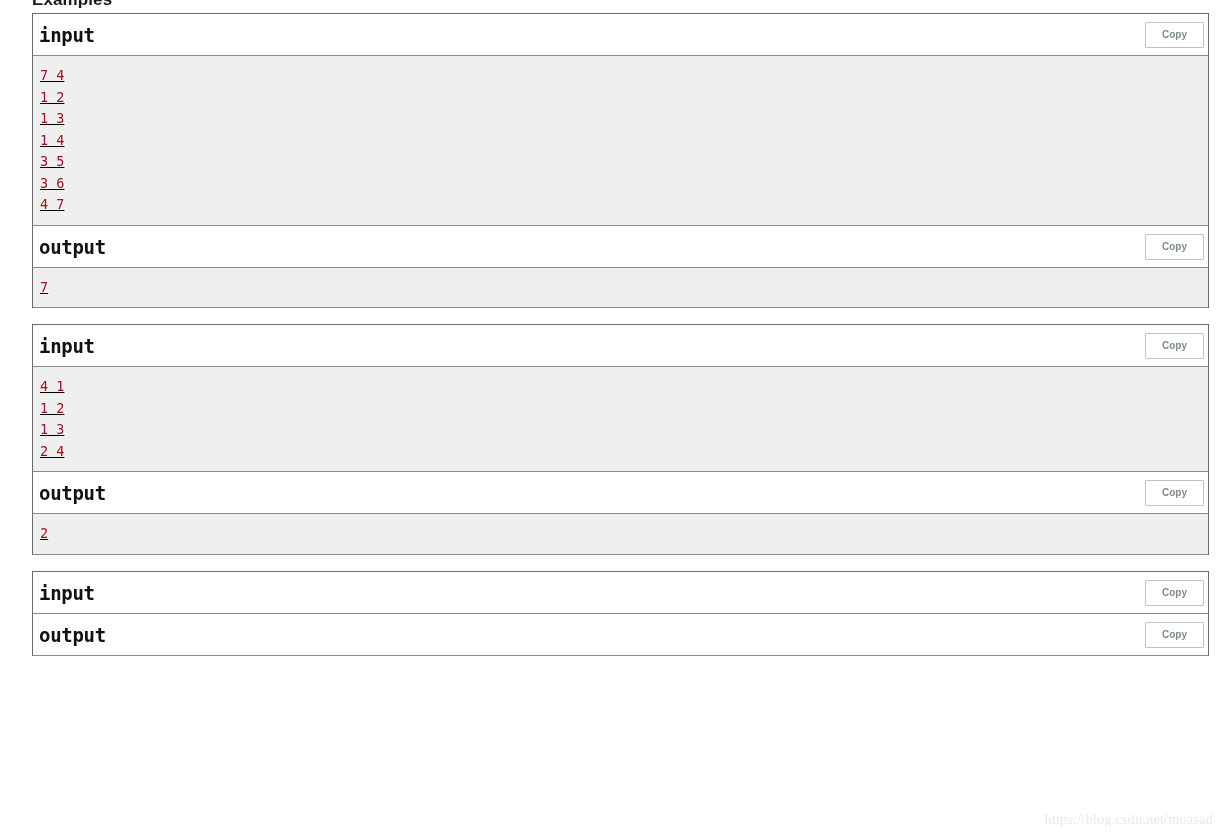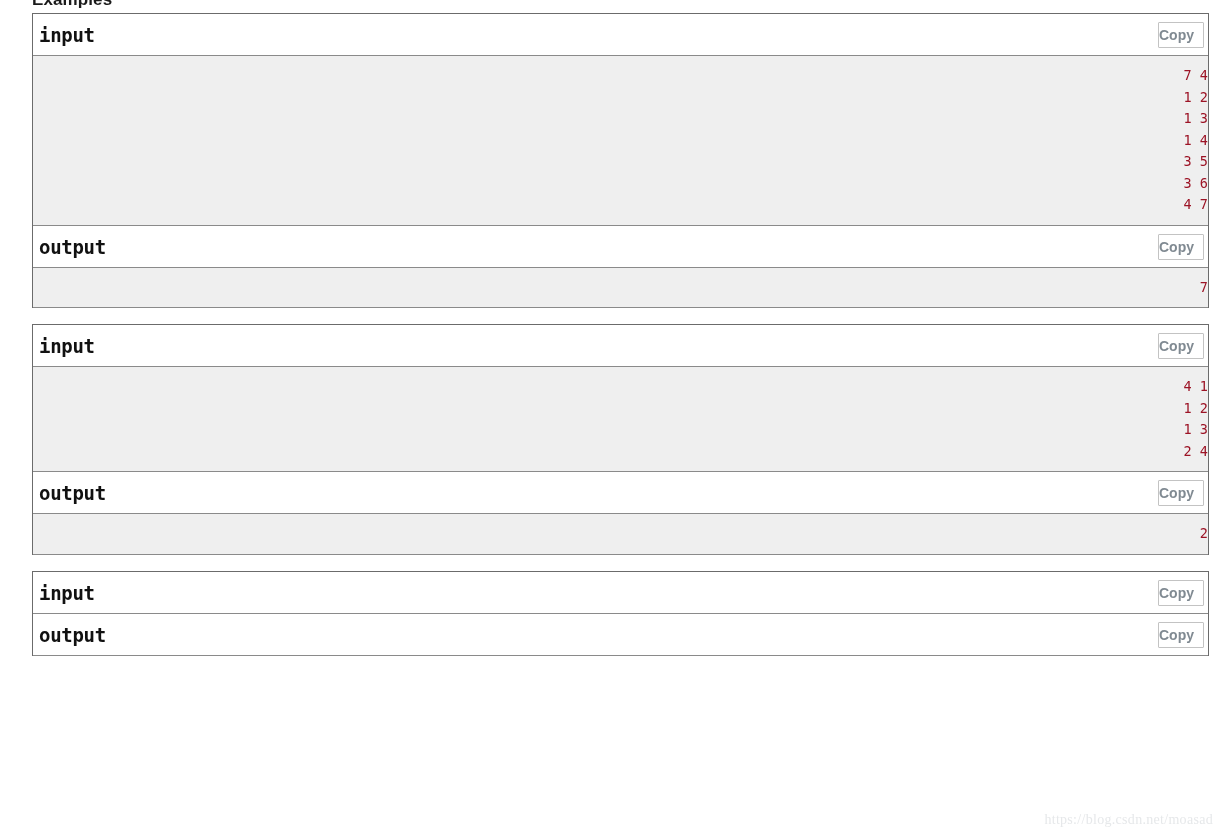--- a/index.html
+++ b/index.html
@@ -42,20 +42,21 @@
     top: 13px;
     width: 1177px;
   }
 
   .sample-test {
     border: 1px solid #6b6b6b;
     border-bottom: none;
     background: #0ea5e9;
     margin-bottom: 16px;
     box-sizing: border-box;
+    text-decoration: underline;
   }
   .sample-test:last-child { margin-bottom: 0; }
 
   .title-bar {
     position: relative;
     height: 42px;
     background: #ffffff;
     border-bottom: 1px solid #8a8a8a;
     box-sizing: border-box;
   }
@@ -69,48 +70,47 @@
     font-weight: bold;
     color: #111111;
     letter-spacing: -0.3px;
     line-height: 24px;
   }
 
   .copy-btn {
     position: absolute;
     right: 4px;
     top: 8px;
-    width: 46px;
+    width: 59px;
     height: 26px;
     line-height: 24px;
-    text-align: left;
+    text-align: center;
     border: 1px solid #c3c3c3;
     background: #ffffff;
     color: #808a92;
     font-family: "Liberation Sans", sans-serif;
-    font-size: 14px;
+    font-size: 10px;
     font-weight: bold;
     box-sizing: border-box;
     cursor: pointer;
     border-radius: 1px;
   }
 
   .io-data {
     background: #efefef;
     border-bottom: 1px solid #8a8a8a;
     margin: 0;
     padding: 9px 0 9px 7px;
     font-family: "DejaVu Sans Mono", "Liberation Mono", monospace;
     font-size: 13.5px;
     line-height: 21.5px;
     color: #a01020;
     white-space: pre;
     box-sizing: border-box;
     overflow: hidden;
-    text-align: right;
   }
   .io-data.input-data { color: #9c1325; }
   .io-data.output-data { color: #9c1325; }
 
   
   .watermark {
     position: absolute;
     right: 8px;
     bottom: 9px;
     font-family: Liberation Serif, serif;

